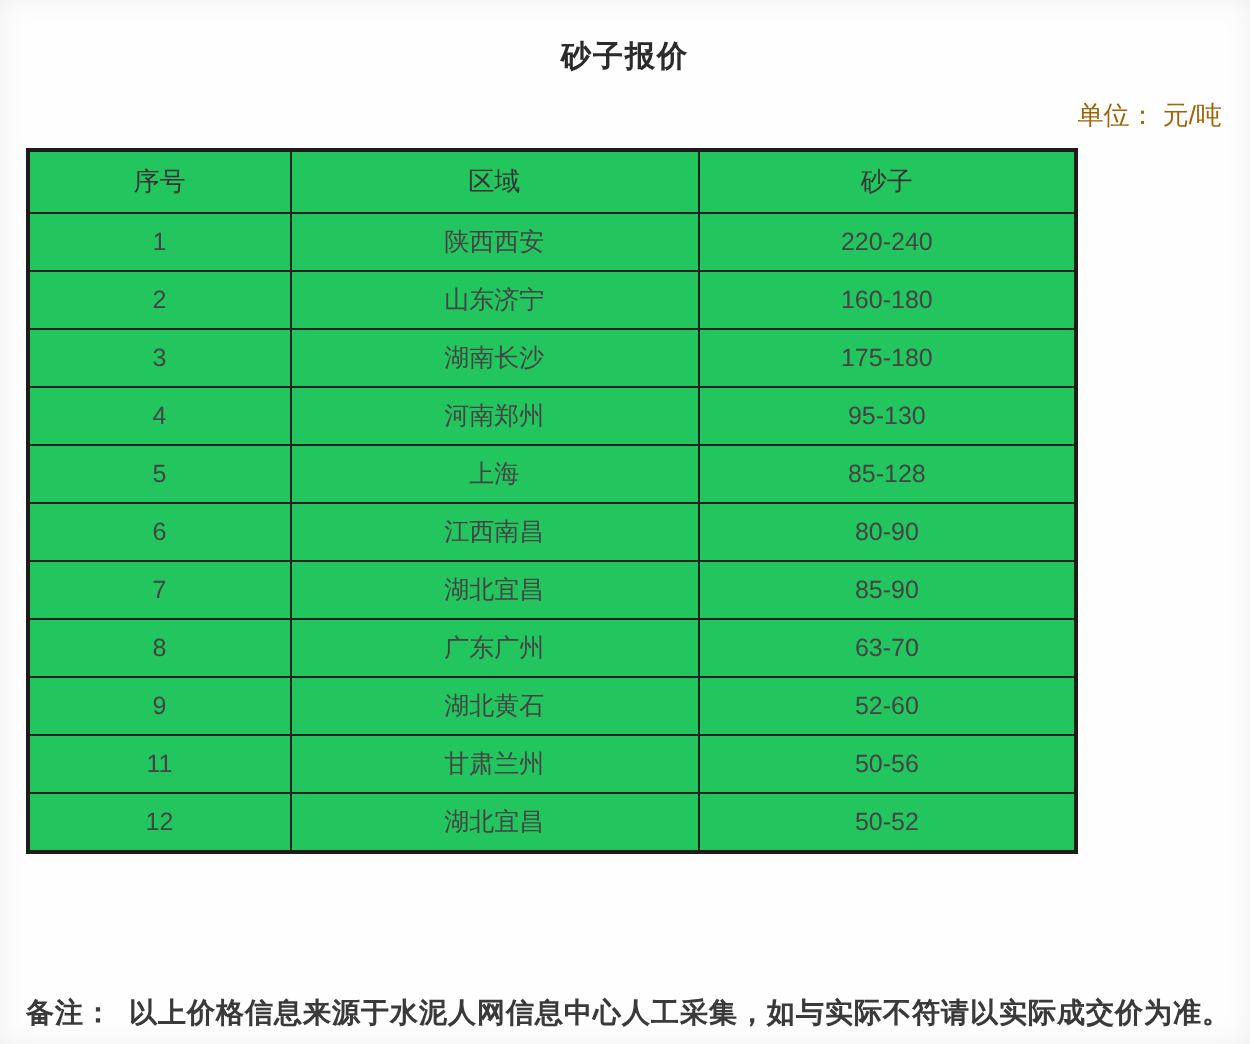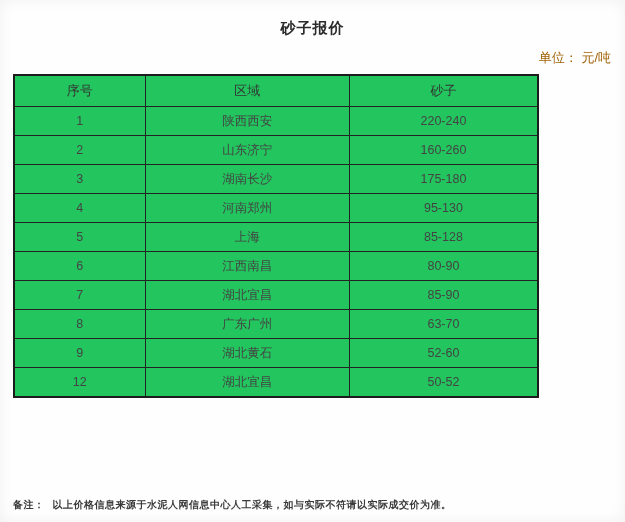--- a/index.html
+++ b/index.html
@@ -67,21 +67,21 @@
     color: #444444;
   }
   col.c-no    { width: 25%; }
   col.c-region{ width: 39%; }
   col.c-price { width: 36%; }
   .remark {
     position: absolute;
     top: 498px;
     left: 13px;
     width: 600px;
-    font-size: 10px;
+    font-size: 14px;
     font-weight: 600;
     color: #3a3a3a;
     letter-spacing: 0.5px;
     white-space: nowrap;
   }
   .remark .remark-label { margin-right: 8px; }
 </style>
 </head>
 <body>
 
@@ -106,21 +106,21 @@
     </thead>
     <tbody>
         <tr>
           <td>1</td>
           <td>陕西西安</td>
           <td>220-240</td>
         </tr>
         <tr>
           <td>2</td>
           <td>山东济宁</td>
-          <td>160-260</td>
+          <td>160-180</td>
         </tr>
         <tr>
           <td>3</td>
           <td>湖南长沙</td>
           <td>175-180</td>
         </tr>
         <tr>
           <td>4</td>
           <td>河南郑州</td>
           <td>95-130</td>
@@ -144,20 +144,25 @@
           <td>8</td>
           <td>广东广州</td>
           <td>63-70</td>
         </tr>
         <tr>
           <td>9</td>
           <td>湖北黄石</td>
           <td>52-60</td>
         </tr>
         <tr>
+          <td>11</td>
+          <td>甘肃兰州</td>
+          <td>50-56</td>
+        </tr>
+        <tr>
           <td>12</td>
           <td>湖北宜昌</td>
           <td>50-52</td>
         </tr>
       </tbody>
   </table>
 
   <div class="remark">
     <span class="remark-label">备注：</span><span>以上价格信息来源于水泥人网信息中心人工采集，如与实际不符请以实际成交价为准。</span>
   </div>

